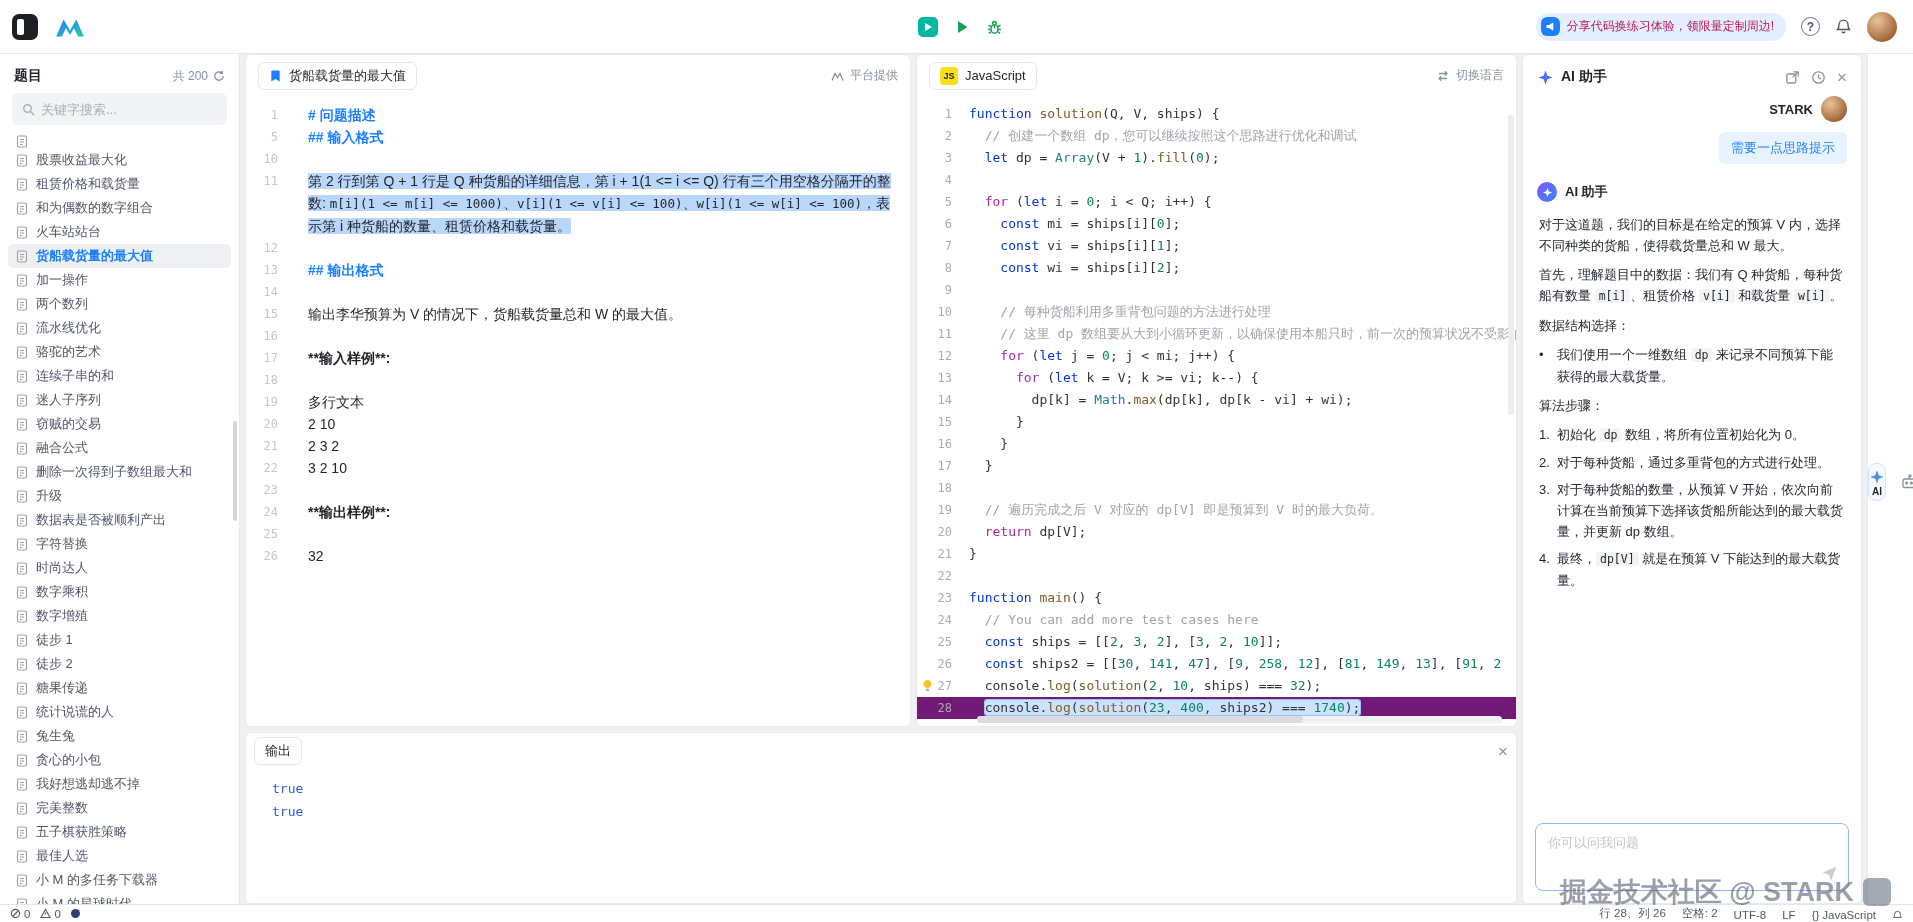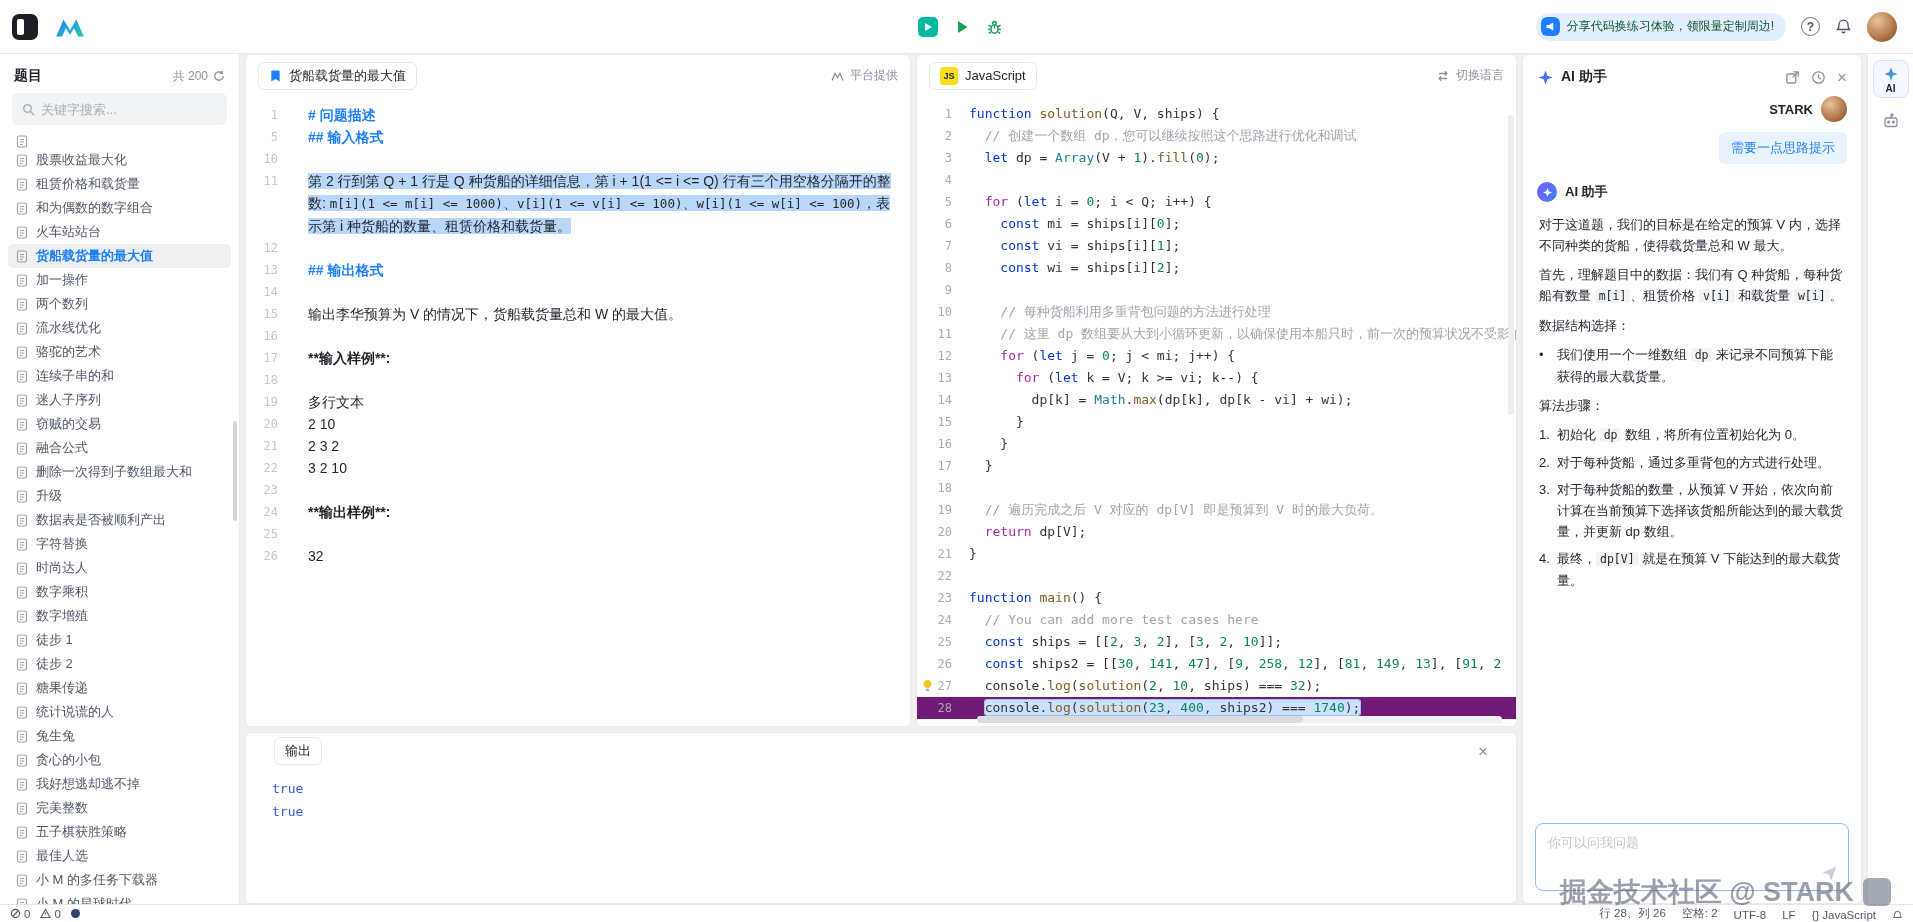--- a/index.html
+++ b/index.html
@@ -8,21 +8,21 @@
 button{background:none;border:none;font:inherit;cursor:pointer;color:inherit;padding:0}
 .svgi{display:inline-flex;align-items:center;justify-content:center;line-height:0}
 .app{display:flex;flex-direction:column;height:922px}
 
 .topbar{height:54px;flex:none;background:#fff;border-bottom:1px solid #e4e6eb;display:flex;align-items:center;padding:0 12px;position:relative;z-index:5}
 .tb-toggle{width:26px;height:26px;border-radius:7px;background:#1c1f23;position:relative;margin-right:16px}
 .tb-toggle::after{content:"";position:absolute;left:5px;top:5px;bottom:5px;width:7px;background:#fff;border-radius:2px}
 .tb-center{position:absolute;left:918px;top:0;height:54px;display:flex;align-items:center;gap:16px}
 .runsq{width:20px;height:20px;border-radius:5px;background:#00b89f;display:flex;align-items:center;justify-content:center}
 .tb-right{margin-left:auto;display:flex;align-items:center;gap:15px;padding-right:4px}
-.banner{height:28px;background:#e3efff;border-radius:15px;display:flex;align-items:center;gap:7px;padding:0 12px 0 5px;color:#14532d;font-size:12px;white-space:nowrap}
+.banner{height:28px;background:#e3efff;border-radius:15px;display:flex;align-items:center;gap:7px;padding:0 12px 0 5px;color:#be185d;font-size:12px;white-space:nowrap}
 .banner-ic{width:19px;height:19px;border-radius:6px;background:#1e80ff;display:flex;align-items:center;justify-content:center}
 .help-btn{width:19px;height:19px;border:1.3px solid #6b7280;border-radius:50%;font-size:12px;color:#4b5563;display:flex;align-items:center;justify-content:center;font-weight:700}
 .avatar{width:30px;height:30px;border-radius:50%;background:radial-gradient(circle at 35% 30%,#e8c49a,#a5683a 70%,#6e431f);flex:none}
 .avatar.sm{width:26px;height:26px}
 
 .bodyrow{flex:1;display:flex;min-height:0}
 
 .sidebar{width:240px;flex:none;background:#fff;border-right:1px solid #e9eaec;display:flex;flex-direction:column;position:relative}
 .side-head{display:flex;align-items:center;justify-content:space-between;padding:13px 14px 8px}
 .side-title{font-weight:700;font-size:14px;color:#1f2329}
@@ -67,21 +67,21 @@
 .tok-ctl{color:#a626a4}
 .tok-cls{color:#267f99}
 .tok-fn{color:#795e26}
 .tok-num{color:#098658}
 .tok-com{color:#a0a4ab}
 .code-hscroll{position:absolute;left:60px;right:14px;bottom:3px;height:7px;border-radius:4px;background:#f0f1f3}
 .code-hscroll .thumb{position:absolute;left:0;top:0;height:100%;width:62%;border-radius:4px;background:#d9dbe0}
 .code-vscroll{position:absolute;right:2px;top:60px;width:6px;height:300px;border-radius:3px;background:#ececee}
 
 .output-panel{height:172px;flex:none}
-.output-head{height:36px;flex:none;display:flex;align-items:center;justify-content:space-between;padding:0 28px}
+.output-head{height:36px;flex:none;display:flex;align-items:center;justify-content:space-between;padding:0 8px}
 .close-x{color:#8a919f;font-size:17px;line-height:1}
 .output-body{padding:8px 0 0 26px;font-family:"DejaVu Sans Mono",monospace;font-size:13px;line-height:23px;color:#2e5bd7}
 
 .ai-panel{width:340px;flex:none;background:#fff;border:1px solid #e9eaec;border-radius:6px;margin-right:5px;display:flex;flex-direction:column;overflow:hidden;position:relative}
 .ai-head{display:flex;align-items:center;justify-content:space-between;padding:13px 14px 4px}
 .ai-title{display:flex;gap:7px;align-items:center;font-weight:700;font-size:14px;color:#1f2329}
 .ai-head-icons{display:flex;gap:11px;align-items:center;color:#8a919f}
 .ai-user{display:flex;justify-content:flex-end;align-items:center;gap:8px;padding:6px 14px;font-size:13px;font-weight:600;color:#1f2329}
 .ai-hint{display:flex;justify-content:flex-end;padding:4px 14px 8px}
 .hint-chip{background:#e8f3ff;color:#1e80ff;font-size:13px;padding:7px 12px;border-radius:6px}
@@ -90,21 +90,21 @@
 .ai-content{flex:1;overflow:hidden;padding:2px 16px 0;font-size:13px;line-height:21px;color:#252933}
 .ai-p{margin:8px 0}
 .ai-li{display:flex;margin:6px 0}
 .ai-li .mark{flex:none;width:18px}
 .ai-content code{background:#f2f3f5;border-radius:3px;padding:0 4px;font-family:"DejaVu Sans Mono",monospace;font-size:11.5px;color:#1f2329}
 .ai-input{margin:8px 12px 12px;border:1.3px solid #8cb8ff;border-radius:8px;height:68px;position:relative;flex:none}
 .ai-input textarea{width:100%;height:100%;border:0;outline:0;resize:none;padding:10px 12px;font-size:13px;font-family:inherit;color:#1f2329;background:transparent}
 .ai-input textarea::placeholder{color:#c2c7cc}
 .send{position:absolute;right:10px;bottom:8px}
 
-.rail{width:46px;flex:none;background:#fff;border-left:1px solid #e9eaec;display:flex;flex-direction:column;align-items:center;padding-top:6px;gap:14px}
+.rail{width:46px;flex:none;background:#fff;border-left:1px solid #e9eaec;display:flex;flex-direction:row;align-items:center;padding-top:6px;gap:14px}
 .rail-ai{width:36px;border:1px solid #d4e2ff;background:#f5f8ff;border-radius:8px;display:flex;flex-direction:column;align-items:center;padding:5px 0 3px;font-size:10px;color:#1f2329;font-weight:700;gap:1px}
 
 .statusbar{height:18px;flex:none;background:#fff;border-top:1px solid #e4e6eb;display:flex;align-items:center;font-size:11.5px;color:#515767;padding:0 10px}
 .sb-left{display:flex;align-items:center;gap:10px}
 .sb-item{display:flex;align-items:center;gap:3px}
 .sb-dot{width:9px;height:9px;border-radius:50%;background:#30406b;display:inline-block}
 .sb-right{margin-left:auto;display:flex;gap:16px;align-items:flex-end}
 
 .watermark{position:fixed;right:22px;bottom:12px;z-index:60;display:flex;align-items:center;gap:9px;font-size:27px;font-weight:700;color:rgba(90,101,117,.62);pointer-events:none;white-space:nowrap}
 .wm-logo{width:28px;height:28px;border-radius:6px;background:rgba(90,101,117,.55)}

